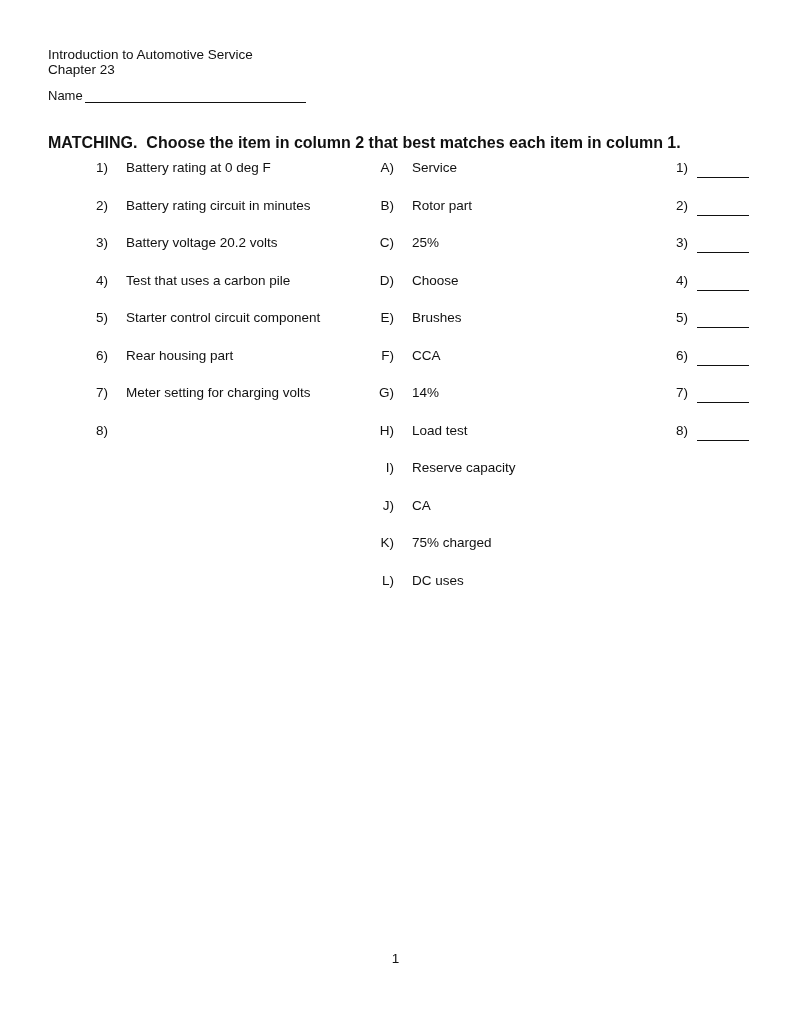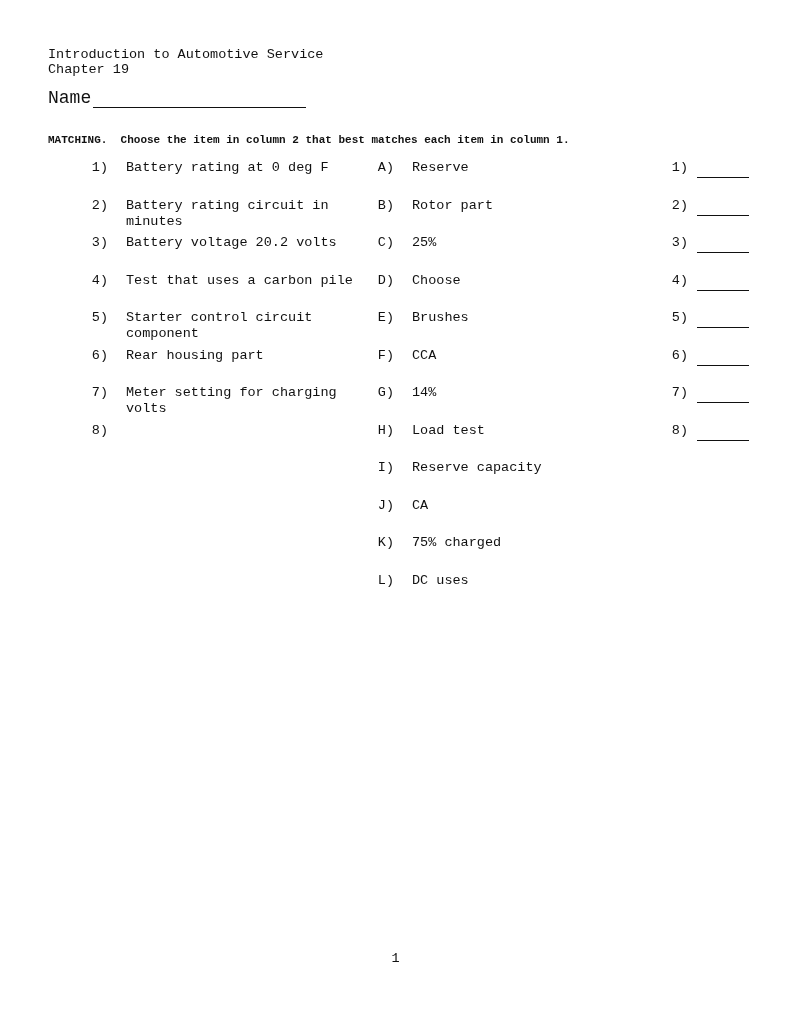--- a/index.html
+++ b/index.html
@@ -5,51 +5,51 @@
   html, body {
     margin: 0;
     padding: 0;
     background: #ffffff;
   }
   .page {
     position: relative;
     width: 791px;
     height: 1024px;
     background: #ffffff;
-    font-family: Liberation Mono, monospace;
+    font-family: Liberation Sans, sans-serif;
     color: #111111;
     overflow: hidden;
   }
   .header {
     position: absolute;
     left: 48px;
     top: 47px;
     font-size: 13.5px;
     line-height: 15px;
   }
   .name-row {
     position: absolute;
     left: 48px;
     top: 88px;
     width: 258px;
     display: flex;
     align-items: flex-end;
-    font-size: 18px;
+    font-size: 13px;
   }
   .name-line {
     flex: 1;
     border-bottom: 1.4px solid #111111;
     height: 14px;
     margin-left: 2px;
   }
   .instructions {
     position: absolute;
     left: 48px;
     top: 134px;
-    font-size: 11px;
+    font-size: 16px;
     font-weight: bold;
     white-space: pre;
   }
   .col {
     position: absolute;
     top: 160px;
   }
   .col1 { left: 88px;  width: 280px; }
   .col2 { left: 374px; width: 220px; }
   .colAns { left: 668px; width: 110px; }
@@ -92,21 +92,21 @@
     font-size: 13.5px;
   }
 </style>
 </head>
 <body>
 
 <div class="page">
 
   <div class="header">
     <div>Introduction to Automotive Service</div>
-    <div>Chapter 19</div>
+    <div>Chapter 23</div>
   </div>
 
   <div class="name-row">
     <span>Name</span>
     <span class="name-line"></span>
   </div>
 
   <div class="instructions">MATCHING.  Choose the item in column 2 that best matches each item in column 1.</div>
 
   <div class="col col1">
@@ -139,21 +139,21 @@
       <span class="mtext">Meter setting for charging volts</span>
     </div>
     <div class="mrow">
       <span class="marker">8)</span>
     </div>
   </div>
 
   <div class="col col2">
     <div class="mrow">
       <span class="marker">A)</span>
-      <span class="mtext">Reserve</span>
+      <span class="mtext">Service</span>
     </div>
     <div class="mrow">
       <span class="marker">B)</span>
       <span class="mtext">Rotor part</span>
     </div>
     <div class="mrow">
       <span class="marker">C)</span>
       <span class="mtext">25%</span>
     </div>
     <div class="mrow">

